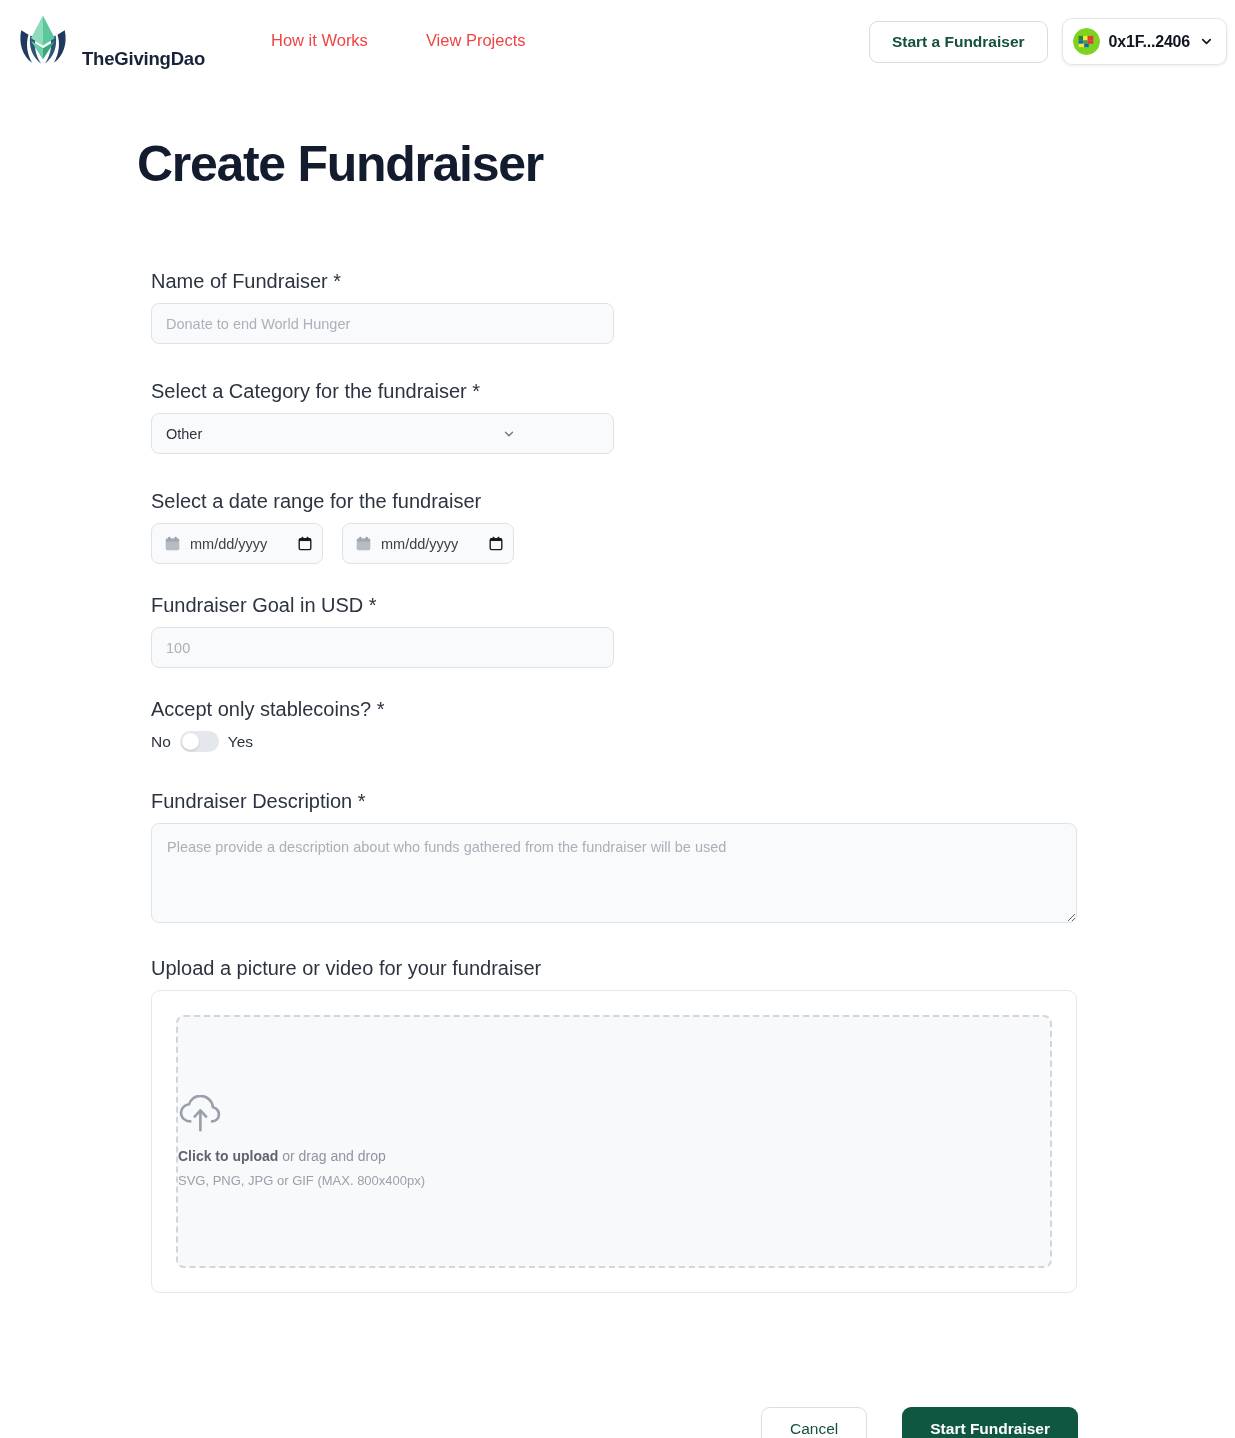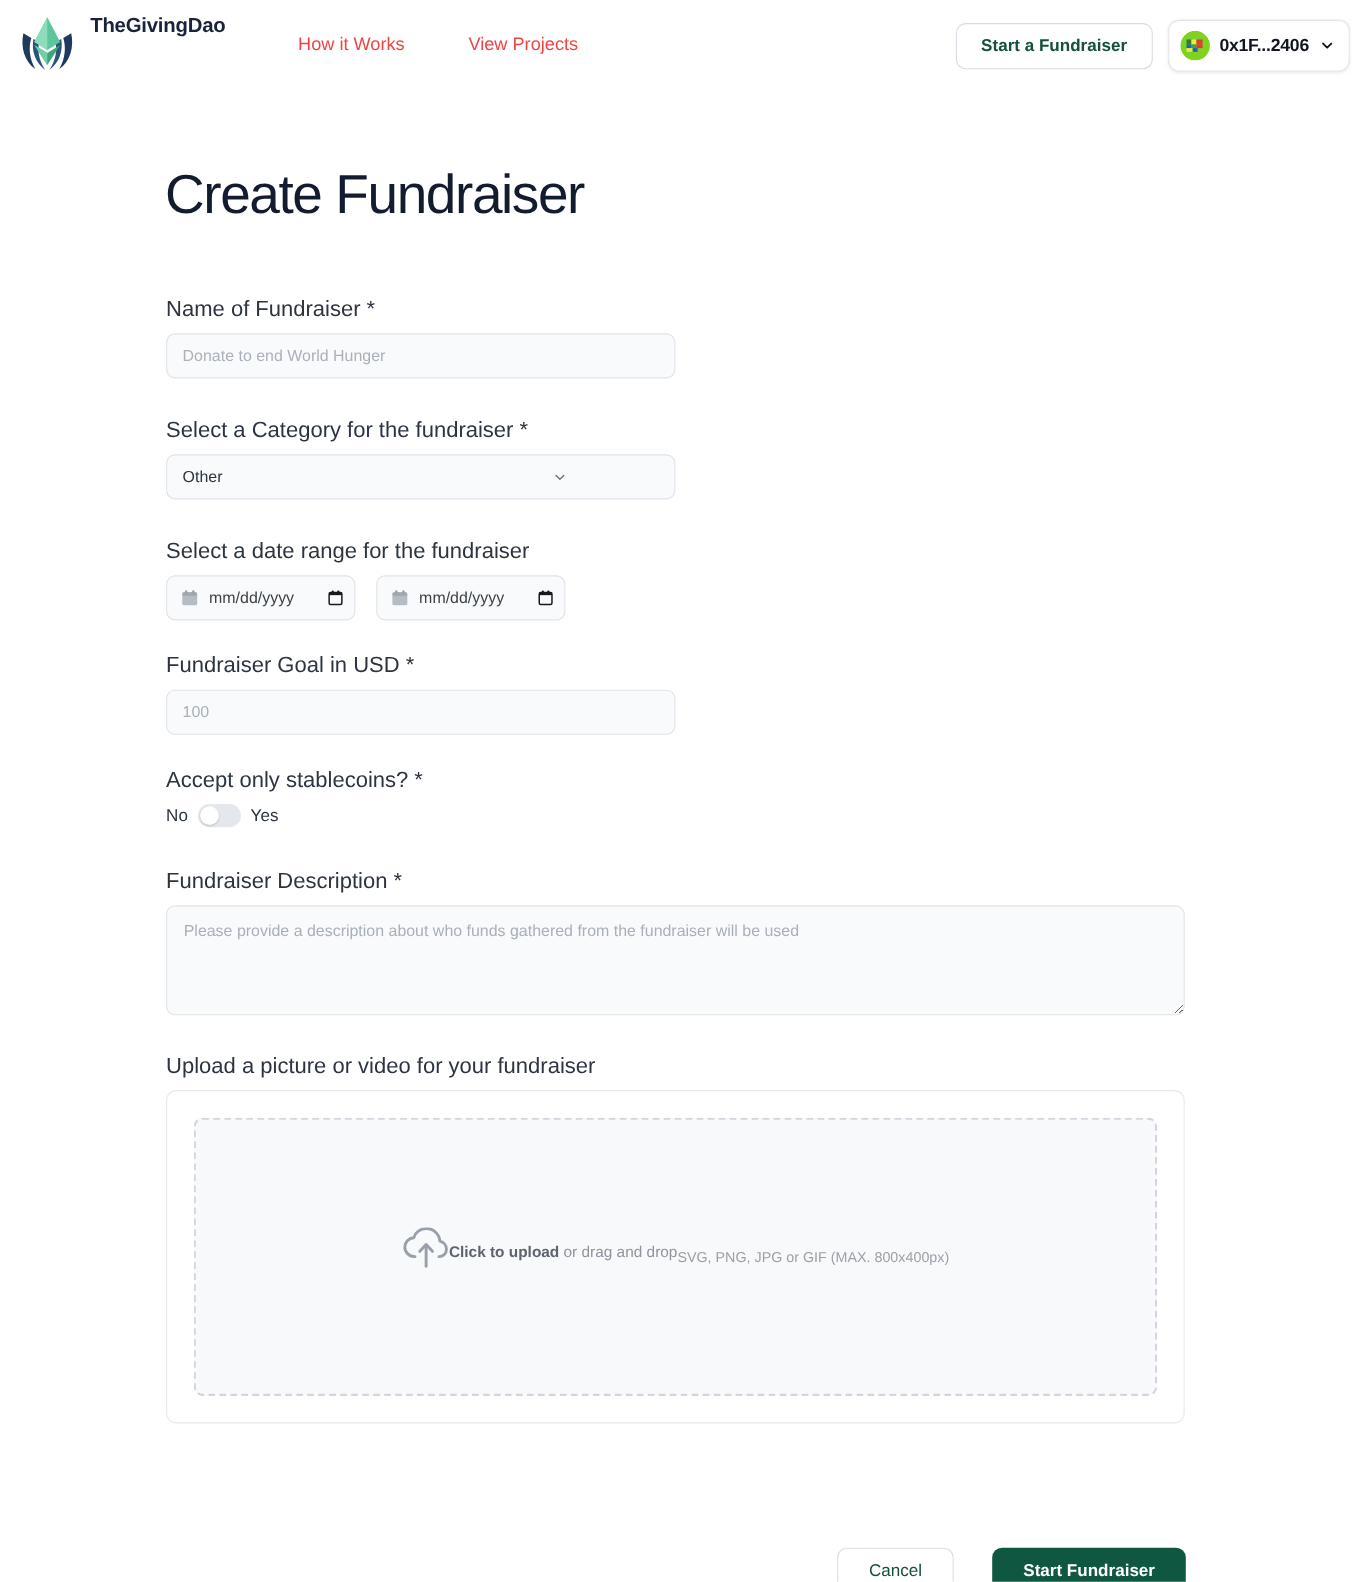--- a/index.html
+++ b/index.html
@@ -19,21 +19,21 @@
   
   .header {
     height: 81px;
     display: flex;
     align-items: center;
     padding: 0 0 0 14px;
     position: relative;
   }
   .brand {
     display: flex;
-    align-items: flex-start;
+    align-items: flex-end;
     gap: 10px;
     margin-right: 66px;
   }
   .brand-logo { width: 58px; height: 58px; display: block; }
   .brand-name {
     font-size: 18.5px;
     font-weight: bold;
     color: #18223a;
     letter-spacing: -0.2px;
   }
@@ -97,24 +97,24 @@
     width: 15px; height: 15px;
     display: block;
   }
 
   
   .page-title {
     position: absolute;
     left: 134px;
     top: 133px;
     font-size: 50px;
-    font-weight: normal;
+    font-weight: bold;
     color: #121c2e;
     letter-spacing: -1.3px;
-    margin: 16px;
+    margin: 3px;
     line-height: 1.15;
   }
 
   .form {
     position: absolute;
     left: 151px;
     top: 270px;
     width: 926px;
   }
 
@@ -230,22 +230,22 @@
     background: #ffffff;
     padding: 24px;
     display: flex;
   }
   .dropzone {
     flex: 1;
     border: 2px dashed #d2d6dc;
     border-radius: 8px;
     background: #f8f9fb;
     display: flex;
-    flex-direction: row;
-    align-items: center;
+    flex-direction: column;
+    align-items: flex-start;
     justify-content: center;
     cursor: pointer;
   }
   .upload-icon { width: 43px; height: 37px; margin-bottom: 16px; }
   .dz-line1 { font-size: 14px; color: #8e959f; margin-bottom: 9px; }
   .dz-line1 b { color: #5d646e; font-weight: bold; }
   .dz-line2 { font-size: 13px; color: #9aa1aa; }
 
   .actions {
     position: absolute;

